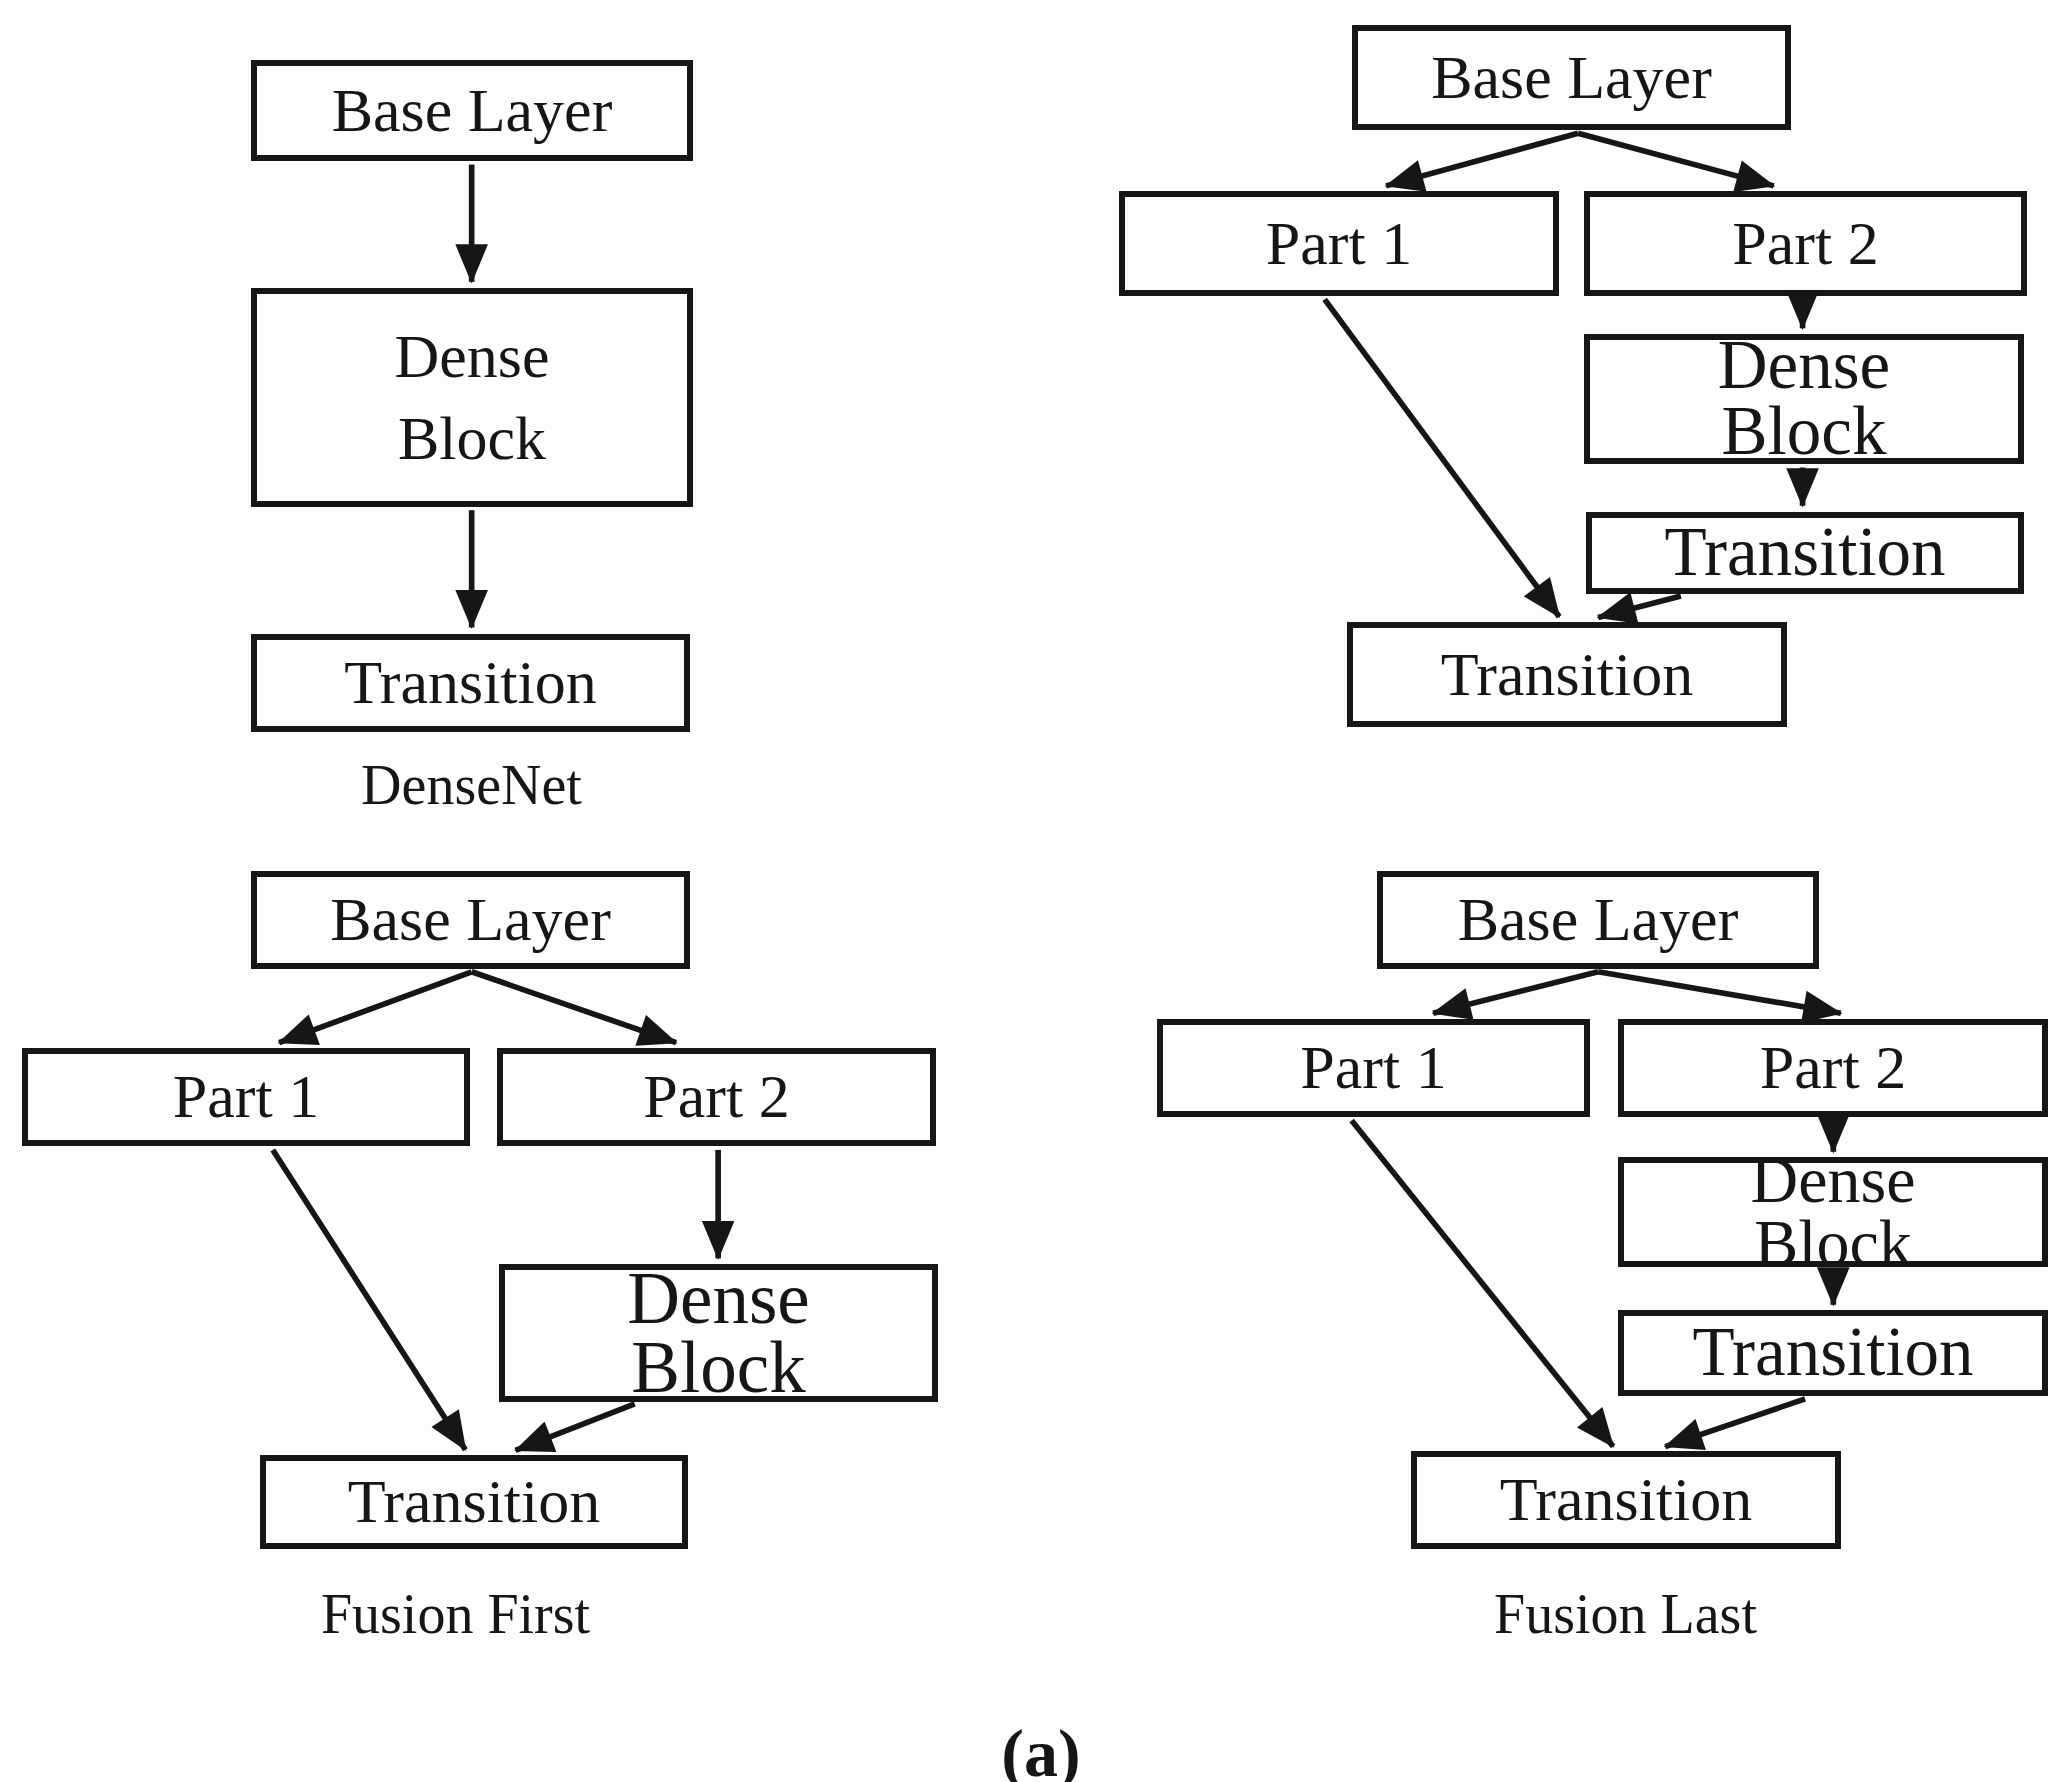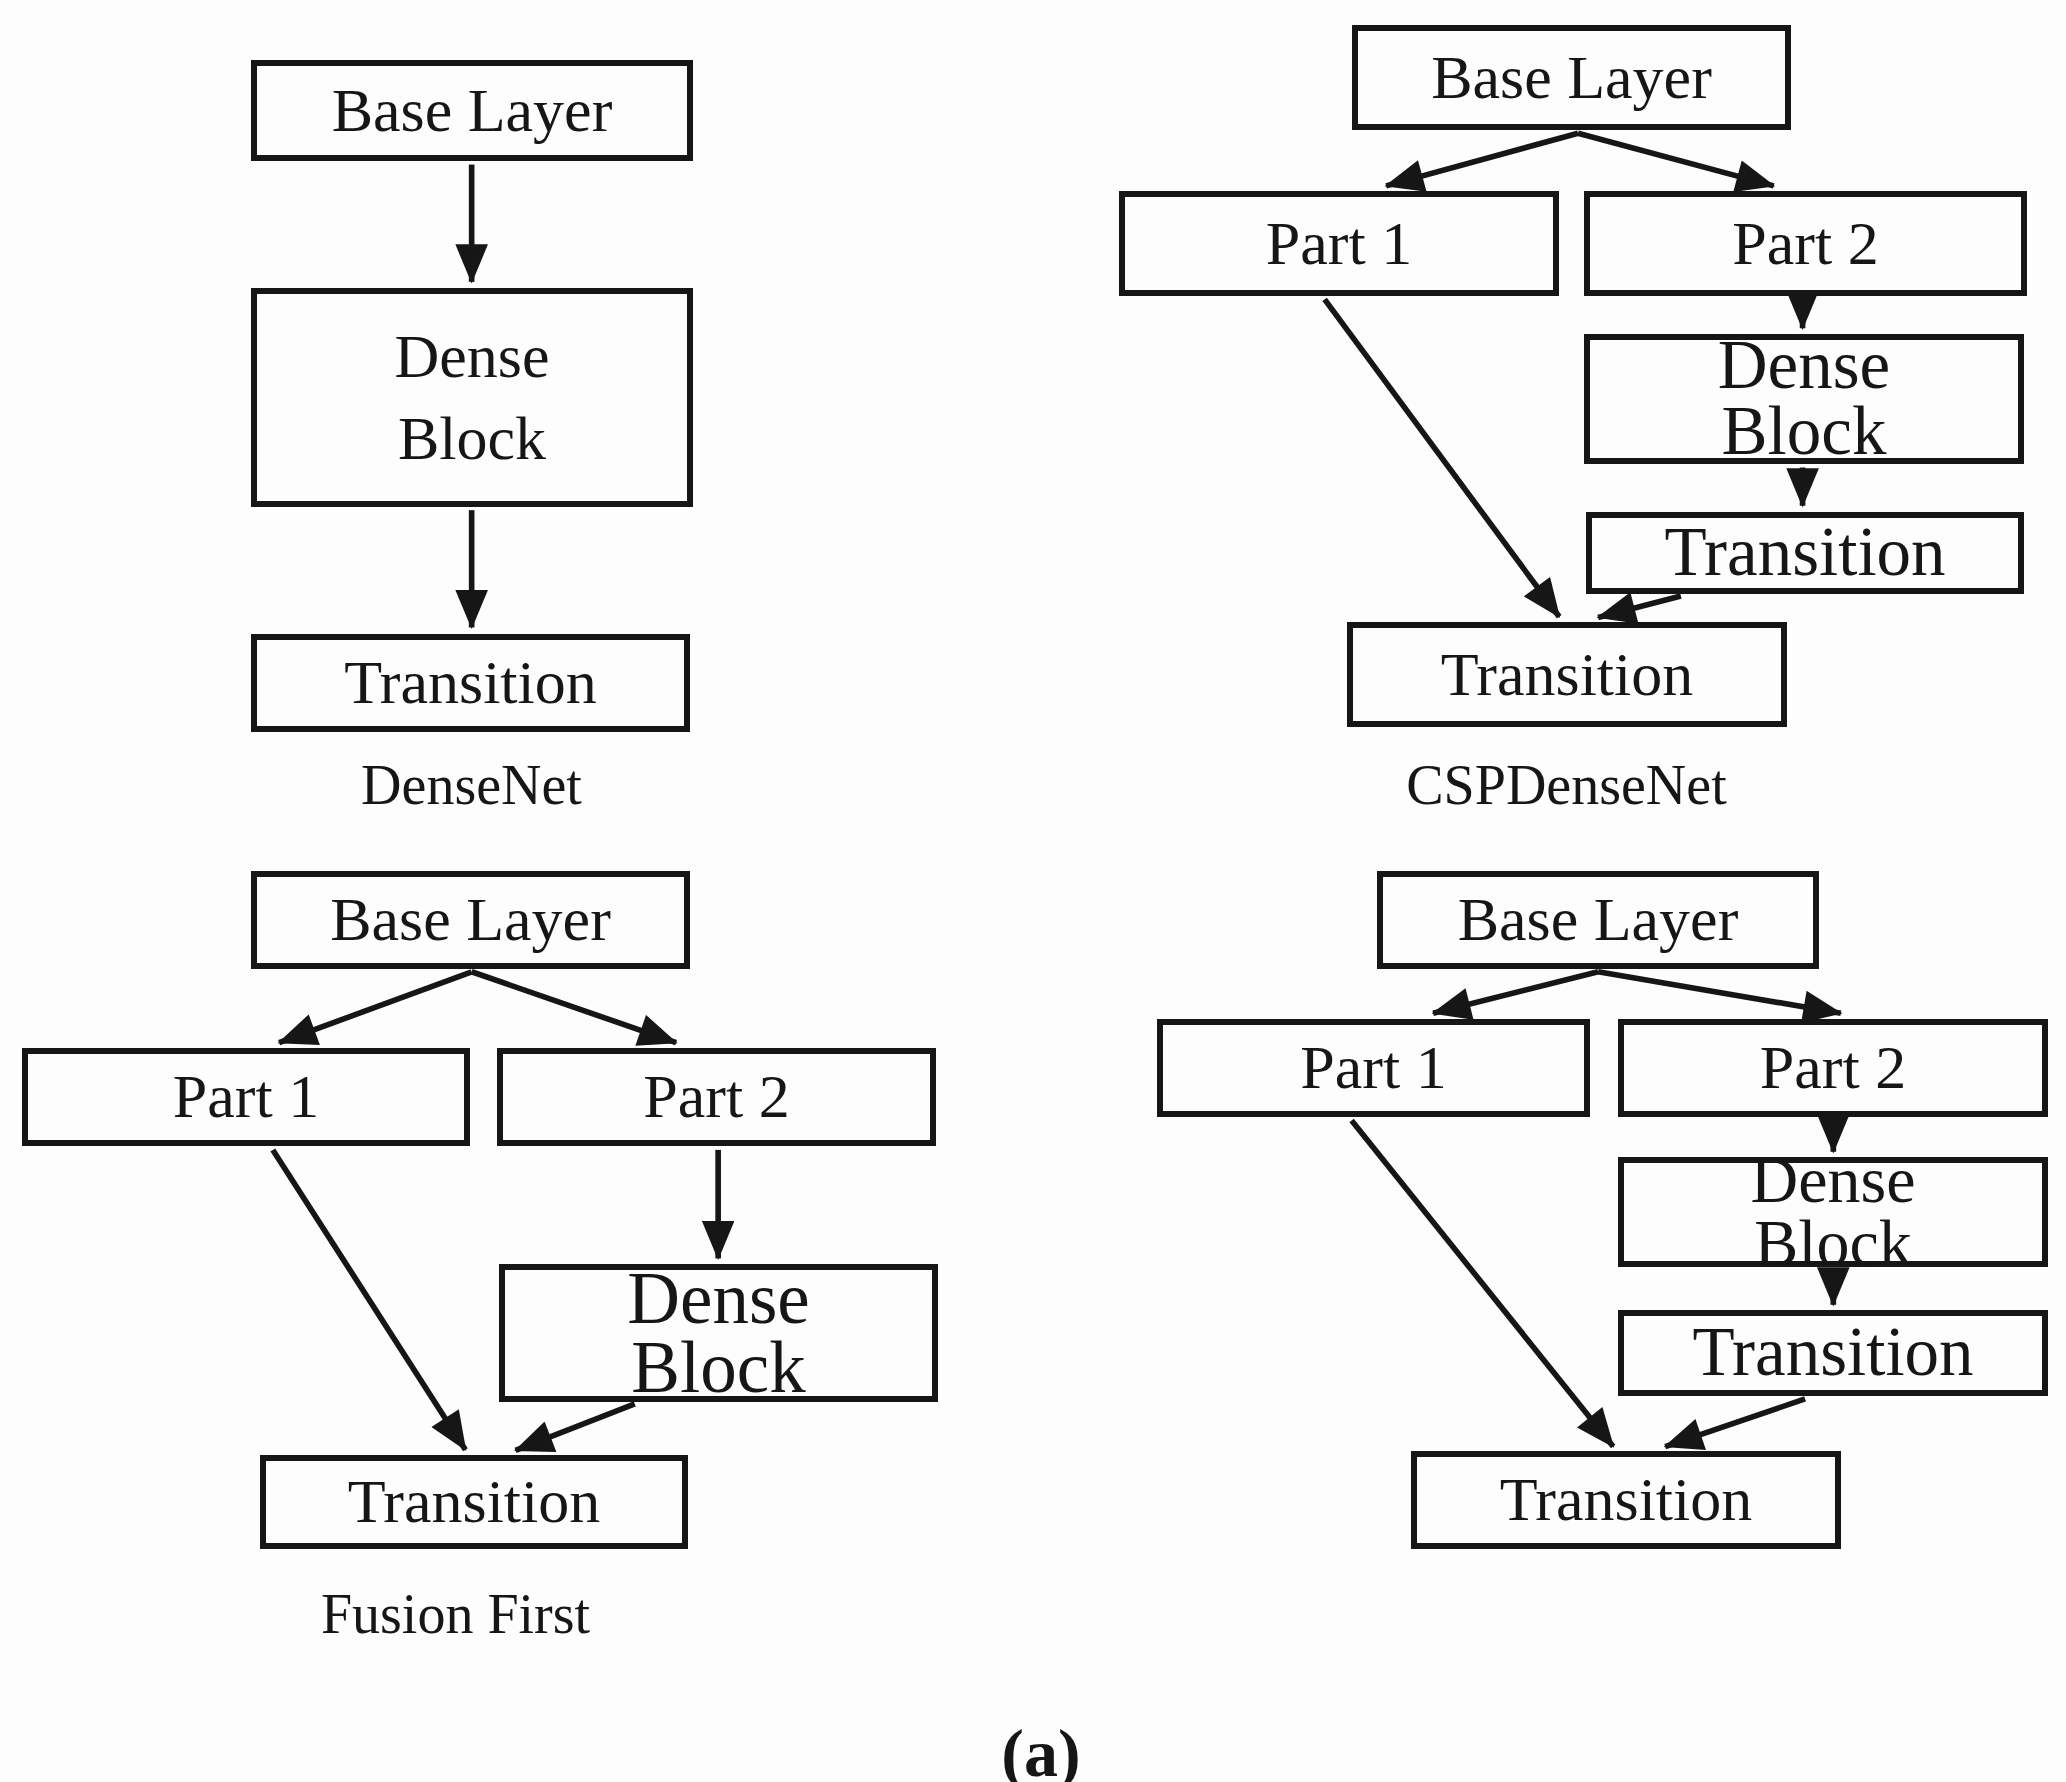--- a/index.html
+++ b/index.html
@@ -54,37 +54,37 @@
   <div class="node" style="left:251px;top:634px;width:439px;height:98px;">Transition</div>
   <div class="caption" style="left:252px;top:753px;width:439px;">DenseNet</div>
 
   <div class="node" style="left:1352px;top:25px;width:439px;height:105px;">Base Layer</div>
   <div class="node" style="left:1119px;top:191px;width:440px;height:105px;">Part 1</div>
   <div class="node" style="left:1584px;top:191px;width:443px;height:105px;">Part 2</div>
   <div class="node sm" style="left:1584px;top:334px;width:440px;height:130px;">Dense
 Block</div>
   <div class="node sm" style="left:1586px;top:512px;width:438px;height:82px;">Transition</div>
   <div class="node" style="left:1347px;top:622px;width:440px;height:105px;">Transition</div>
-  <div class="caption" style="left:1347px;top:753px;width:439px;">CSPDenseNet</div>
 
   <div class="node" style="left:251px;top:871px;width:439px;height:98px;">Base Layer</div>
   <div class="node" style="left:22px;top:1048px;width:448px;height:98px;">Part 1</div>
   <div class="node" style="left:497px;top:1048px;width:439px;height:98px;">Part 2</div>
   <div class="node sm" style="left:499px;top:1264px;width:439px;height:138px;font-size:73px;">Dense
 Block</div>
   <div class="node" style="left:260px;top:1455px;width:428px;height:94px;">Transition</div>
   <div class="caption" style="left:236px;top:1582px;width:439px;">Fusion First</div>
 
   <div class="node" style="left:1377px;top:871px;width:442px;height:98px;">Base Layer</div>
   <div class="node" style="left:1157px;top:1019px;width:433px;height:98px;">Part 1</div>
   <div class="node" style="left:1618px;top:1019px;width:430px;height:98px;">Part 2</div>
   <div class="node dense-sm" style="left:1618px;top:1157px;width:430px;height:110px;">Dense
 Block</div>
   <div class="node sm" style="left:1618px;top:1310px;width:430px;height:86px;">Transition</div>
   <div class="node" style="left:1411px;top:1451px;width:430px;height:98px;">Transition</div>
+  <div class="caption" style="left:1406px;top:1582px;width:439px;">Fusion Last</div>
 
   <div class="panel-label" style="left:947px;top:1714px;width:188px;">(a)</div>
 
   <svg id="arrows" viewBox="0 0 3294 2842" xmlns="http://www.w3.org/2000/svg">
     <defs>
       <marker id="ah" viewBox="0 0 12 10" refX="11.5" refY="5" markerUnits="userSpaceOnUse" markerWidth="64" markerHeight="52" orient="auto">
         <path d="M0,0 L12,5 L0,10 z" fill="#161616"></path>
       </marker>
     </defs>
 

